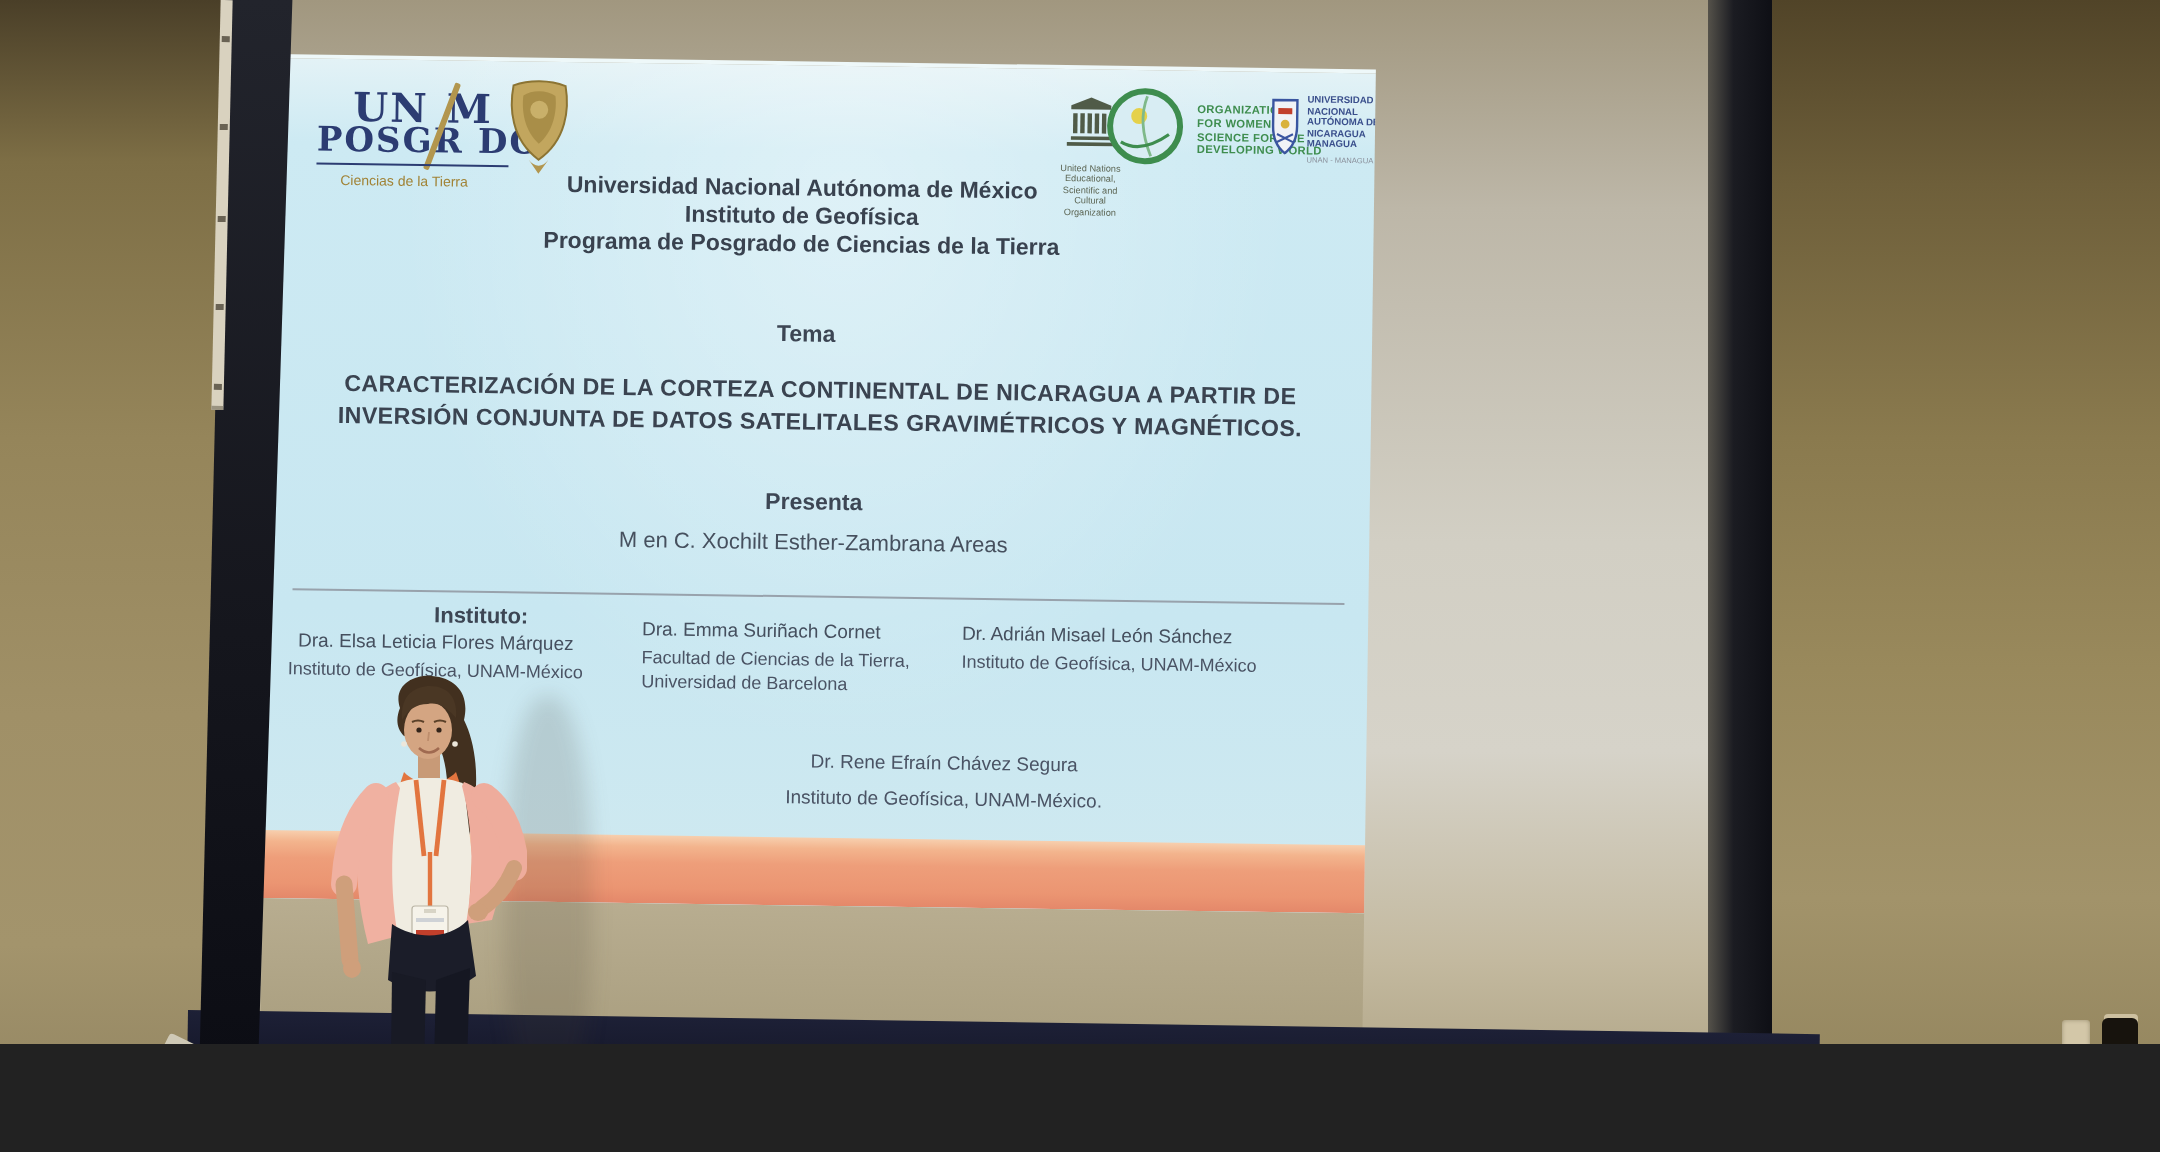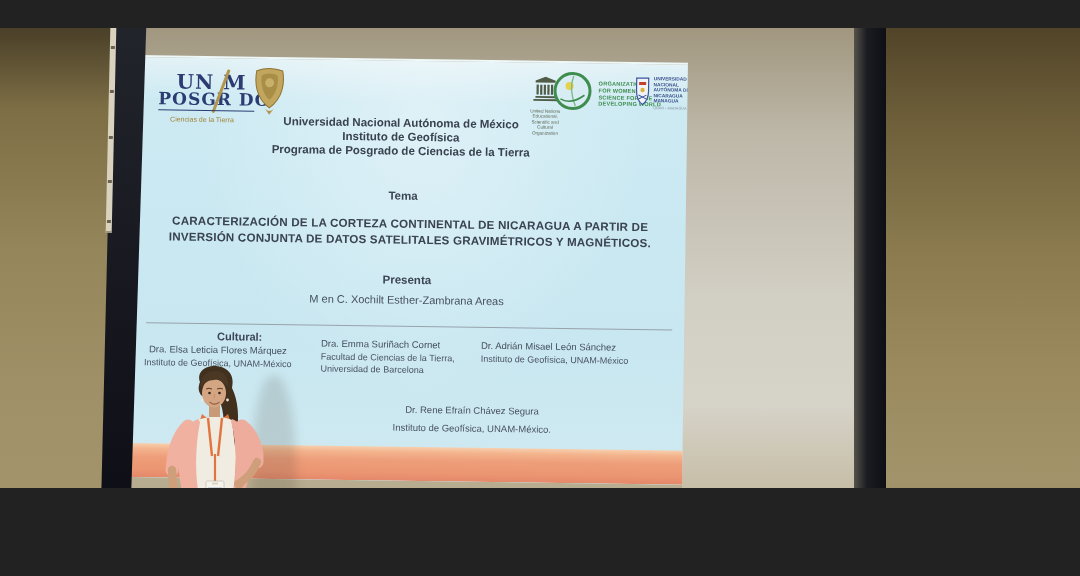--- a/index.html
+++ b/index.html
@@ -1,17 +1,17 @@
 <!DOCTYPE html>
 <html><head>
 <meta charset="utf-8">
 <style>
   html,body{margin:0;padding:0;background:#222;}
-  .scene{position:relative;width:1080px;height:460px;overflow:hidden;
-         font-family:"Liberation Sans",sans-serif;background:#a3a3a3;margin-top:28px;}
+  .scene{position:relative;width:1080px;height:522px;overflow:hidden;
+         font-family:"Liberation Sans",sans-serif;background:#a3a3a3;}
 
   
   .wall-left{position:absolute;left:0;top:0;width:118px;height:576px;z-index:1;
     background:linear-gradient(180deg,#4a3f28 0%,#7d6e45 14%,#95855a 38%,#a09067 62%,#a3946c 82%,#8f8260 100%);}
   .carpet{position:absolute;left:0;top:543px;width:100px;height:33px;z-index:2;
     background:linear-gradient(90deg,#867b60,#6f654b 70%,#5d5440);}
   .partition-strip{position:absolute;left:94px;top:0;width:58px;height:576px;z-index:3;
     clip-path:polygon(32% 0,90% 0,58% 100%,8% 100%);
     background:linear-gradient(180deg,#22242c,#15161d 55%,#0a0b12);}
   .hinge-strip{position:absolute;left:108px;top:0;width:6px;height:205px;z-index:4;
@@ -200,21 +200,21 @@
       <div class="centered title">
         <div>CARACTERIZACIÓN DE LA CORTEZA CONTINENTAL DE NICARAGUA A PARTIR DE</div>
         <div>INVERSIÓN CONJUNTA DE DATOS SATELITALES GRAVIMÉTRICOS Y MAGNÉTICOS.</div>
       </div>
 
       <div class="centered presenta">Presenta</div>
       <div class="centered pname">M en C. Xochilt Esther-Zambrana Areas</div>
 
       <div class="divider"></div>
 
-      <div class="coaut-label">Cultural:</div>
+      <div class="coaut-label">Instituto:</div>
 
       <div class="col col1">
         <div class="cname">Dra. Elsa Leticia Flores Márquez</div>
         <div>Instituto de Geofísica, UNAM-México</div>
       </div>
       <div class="col col2">
         <div class="cname">Dra. Emma Suriñach Cornet</div>
         <div>Facultad de Ciencias de la Tierra,</div>
         <div>Universidad de Barcelona</div>
       </div>

